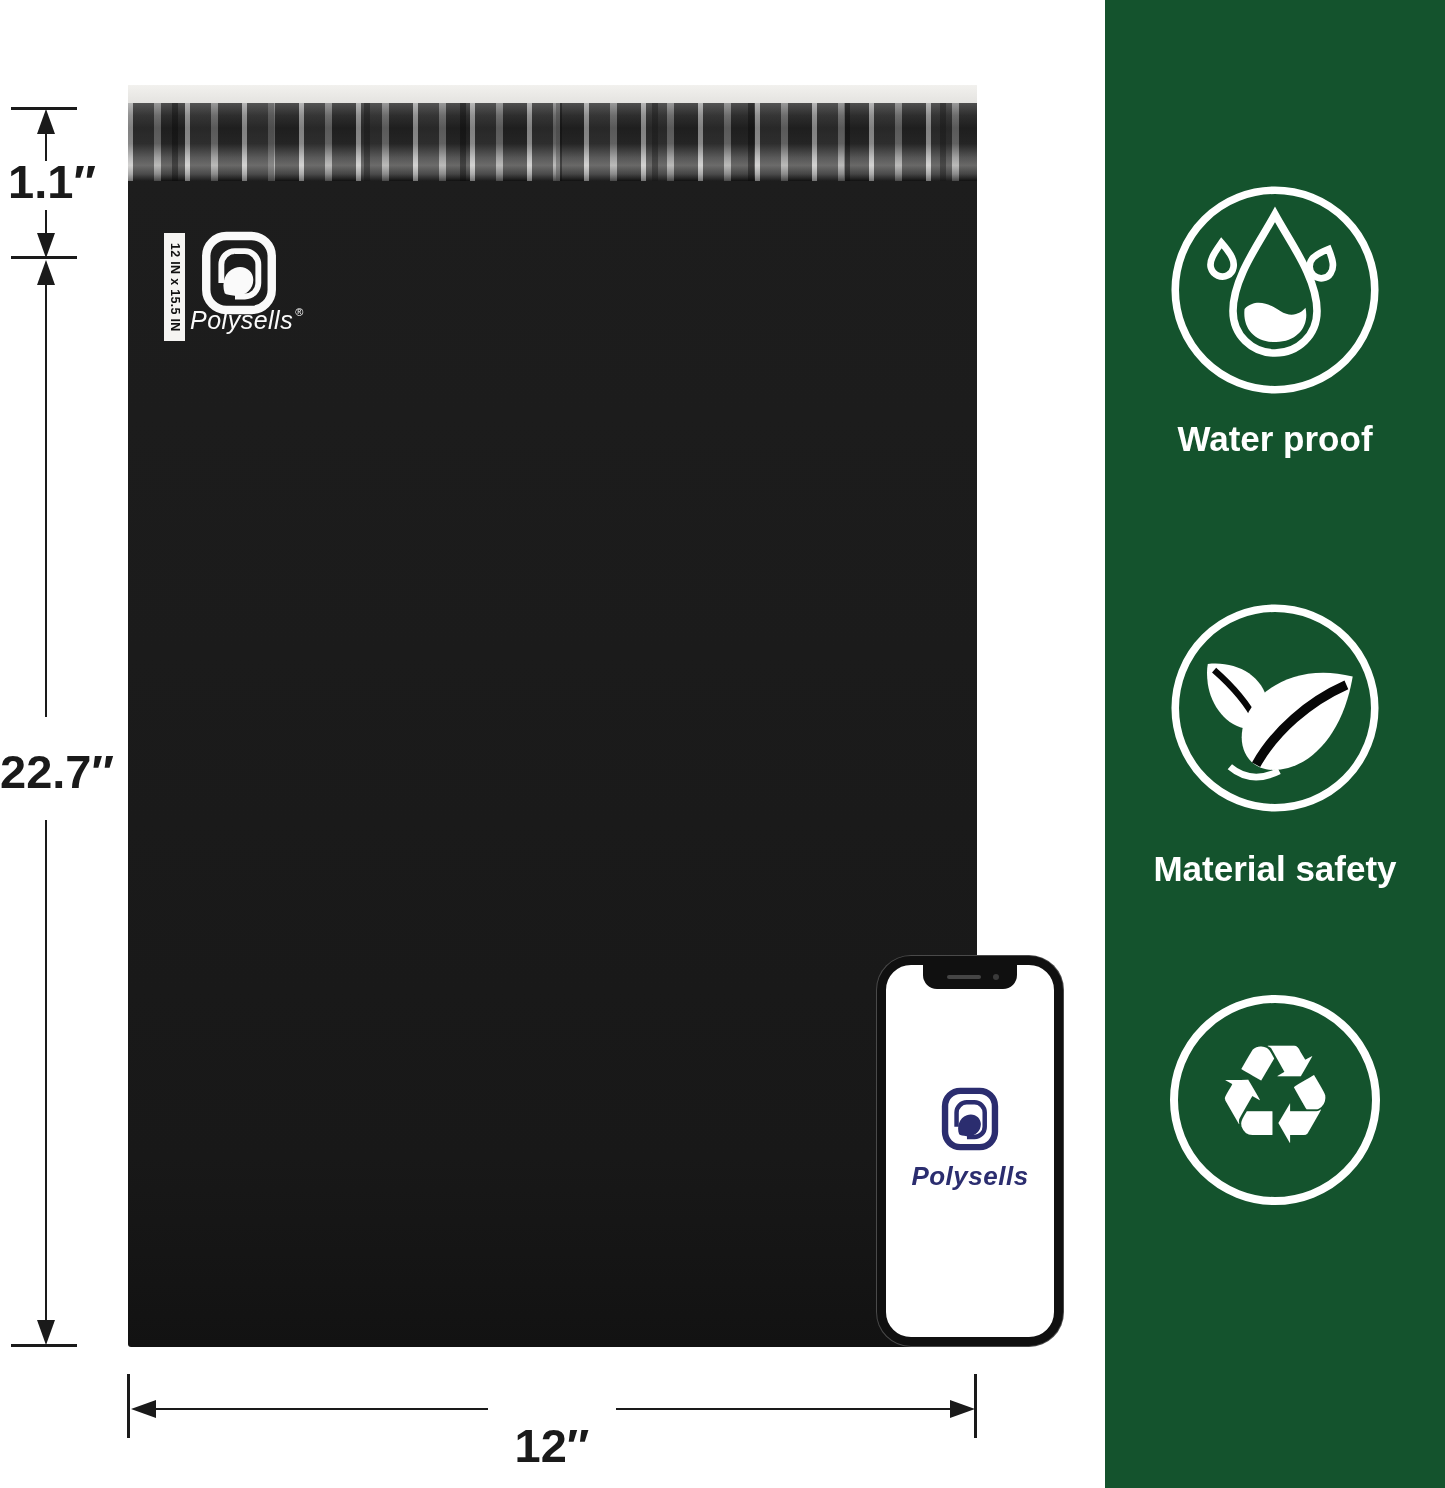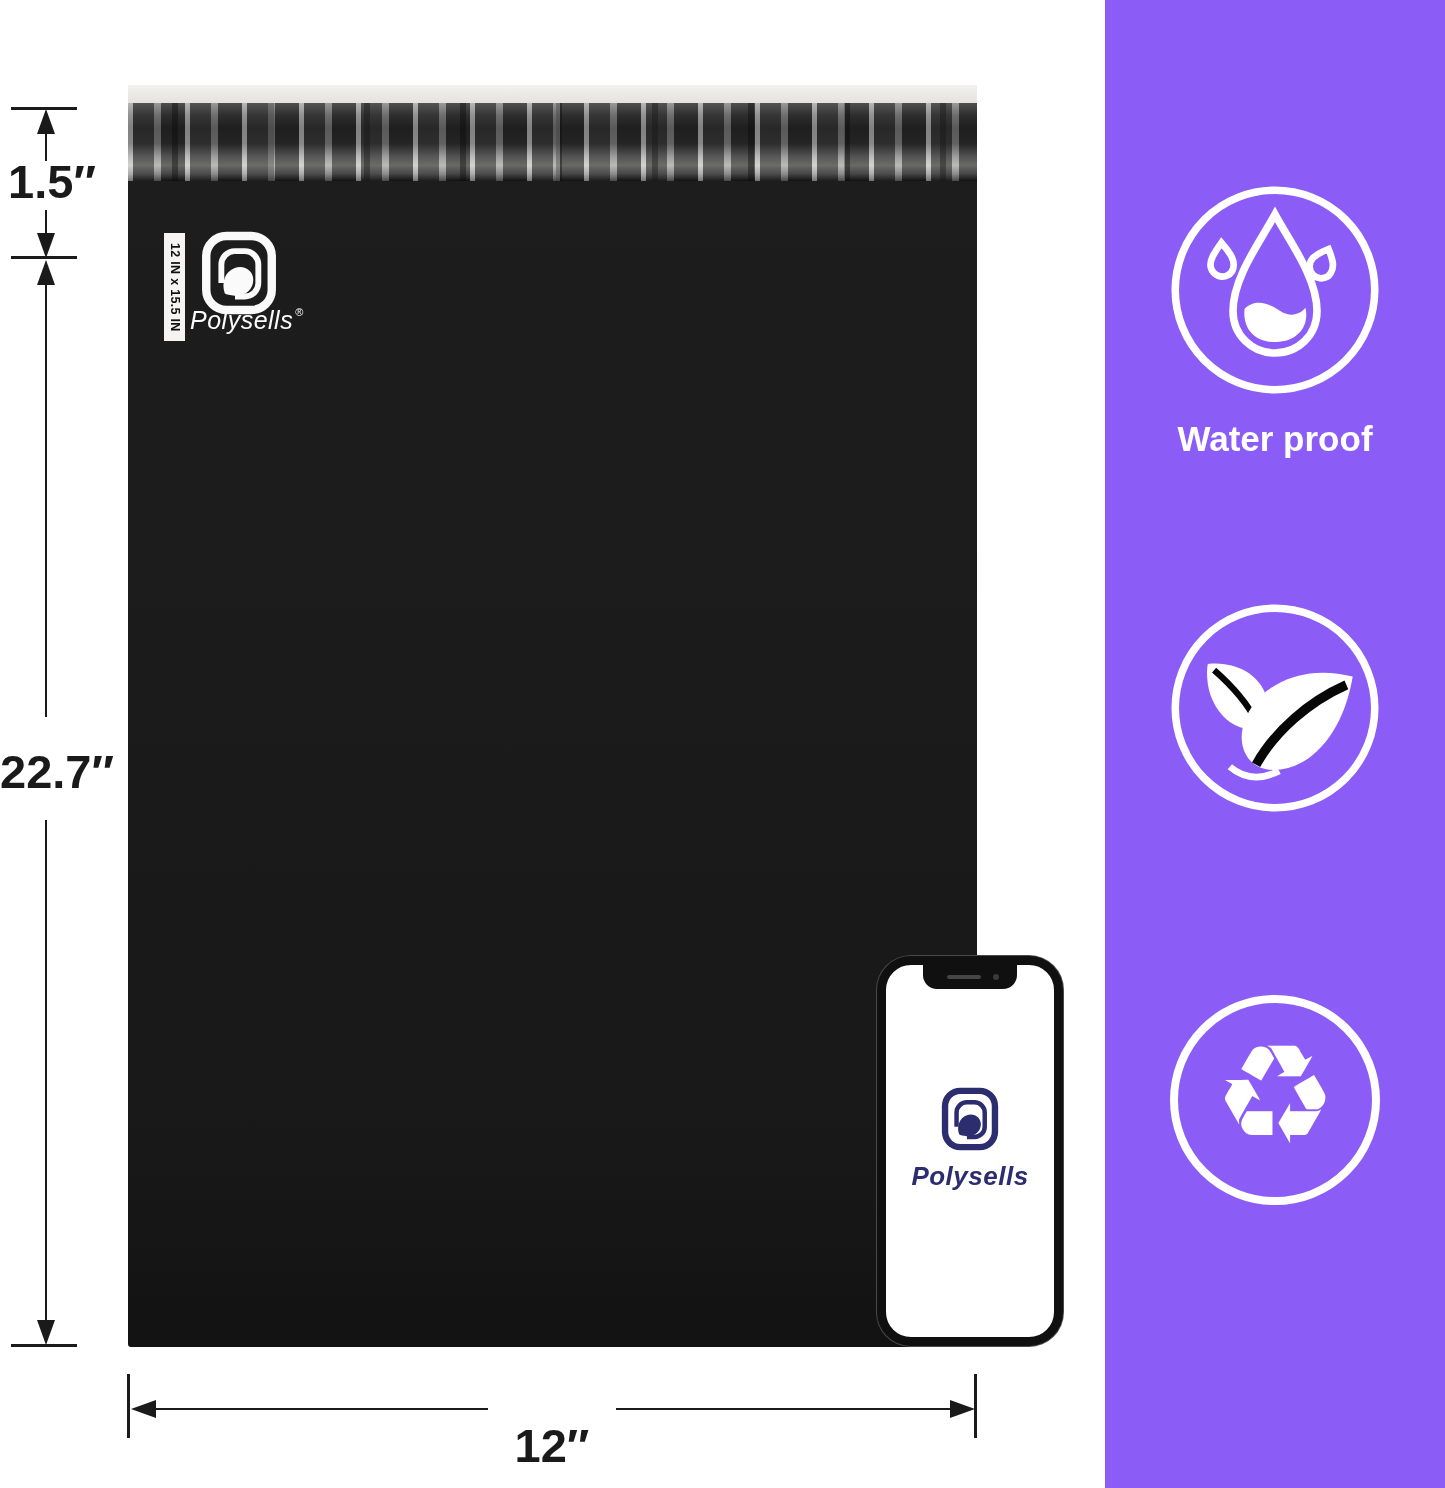--- a/index.html
+++ b/index.html
@@ -69,21 +69,21 @@
   .arr-up{border-left:9px solid transparent;border-right:9px solid transparent;border-bottom:25px solid #1a1a1a;}
   .arr-down{border-left:9px solid transparent;border-right:9px solid transparent;border-top:25px solid #1a1a1a;}
   .arr-left{border-top:9px solid transparent;border-bottom:9px solid transparent;border-right:25px solid #1a1a1a;}
   .arr-right{border-top:9px solid transparent;border-bottom:9px solid transparent;border-left:25px solid #1a1a1a;}
   .dim-label{
     position:absolute;color:#1a1a1a;font-size:47px;font-weight:700;
     text-align:center;line-height:52px;white-space:nowrap;
   }
   
   .panel{
-    position:absolute;left:1105px;top:0;width:340px;height:1488px;background:#8b5cf6;
+    position:absolute;left:1105px;top:0;width:340px;height:1488px;background:#14532d;
   }
   .feature-icon{position:absolute;left:65px;width:210px;height:210px;}
   .feature-label{
     position:absolute;left:0;width:100%;color:#ffffff;text-align:center;
     font-size:35px;font-weight:700;line-height:38px;
   }
   .feature-label.wrap{left:50%;transform:translateX(-50%);width:240px;}
   .recycle-ring{
     position:absolute;left:65px;width:210px;height:210px;border:8px solid #ffffff;border-radius:50%;
     box-sizing:border-box;display:flex;align-items:center;justify-content:center;
@@ -131,21 +131,21 @@
         </svg>
       </div>
       <div class="phone-wordmark">Polysells</div>
     </div>
   </div>
 
   <div>
     <div class="tick" style="left:11px;top:107px;width:66px;height:3px;"></div>
     <div class="arr arr-up" style="left:37px;top:109px;"></div>
     <div class="stem" style="left:45px;top:131px;width:2px;height:30px;"></div>
-    <div class="dim-label" style="left:0;top:156px;width:104px;">1.5″</div>
+    <div class="dim-label" style="left:0;top:156px;width:104px;">1.1″</div>
     <div class="stem" style="left:45px;top:210px;width:2px;height:26px;"></div>
     <div class="arr arr-down" style="left:37px;top:233px;"></div>
     <div class="tick" style="left:11px;top:256px;width:66px;height:3px;"></div>
   </div>
 
   <div>
     <div class="arr arr-up" style="left:37px;top:260px;"></div>
     <div class="stem" style="left:45px;top:282px;width:2px;height:435px;"></div>
     <div class="dim-label" style="left:0;top:746px;width:112px;">22.7″</div>
     <div class="stem" style="left:45px;top:820px;width:2px;height:502px;"></div>
@@ -179,19 +179,20 @@
     <div class="feature-icon" style="top:603px;">
       <svg width="210" height="210" viewBox="0 0 100 100">
         <circle cx="50" cy="50" r="47.5" fill="none" stroke="#ffffff" stroke-width="3.6"></circle>
         <path d="M18 29 C 31 27.5 44 34 46.5 47 C 48 55 43 60.5 37 60 C 27 59 19.5 49 18 38.5 C 17.5 34.5 17.5 31.5 18 29 Z" fill="#ffffff"></path>
         <path d="M21 32 C 29 39 37 48 41.5 57" fill="none" stroke="#070707" stroke-width="3"></path>
         <path d="M87 35 C 60 28 38 42 34.5 60 C 32.5 71 39 79.5 49 79.5 C 67 79.5 82.5 62 87 35 Z" fill="#ffffff"></path>
         <path d="M41 77 C 50 61 66 47 84 39" fill="none" stroke="#070707" stroke-width="4.5"></path>
         <path d="M52 80 C 43 84.5 35 83.5 28.5 78" fill="none" stroke="#ffffff" stroke-width="3.2"></path>
       </svg>
     </div>
+    <div class="feature-label" style="top:850px;">Material safety</div>
 
     <div class="recycle-ring" style="top:995px;">
       <div class="recycle-glyph">♻</div>
     </div>
 
   </div>
 </div>
 
 </body></html>

